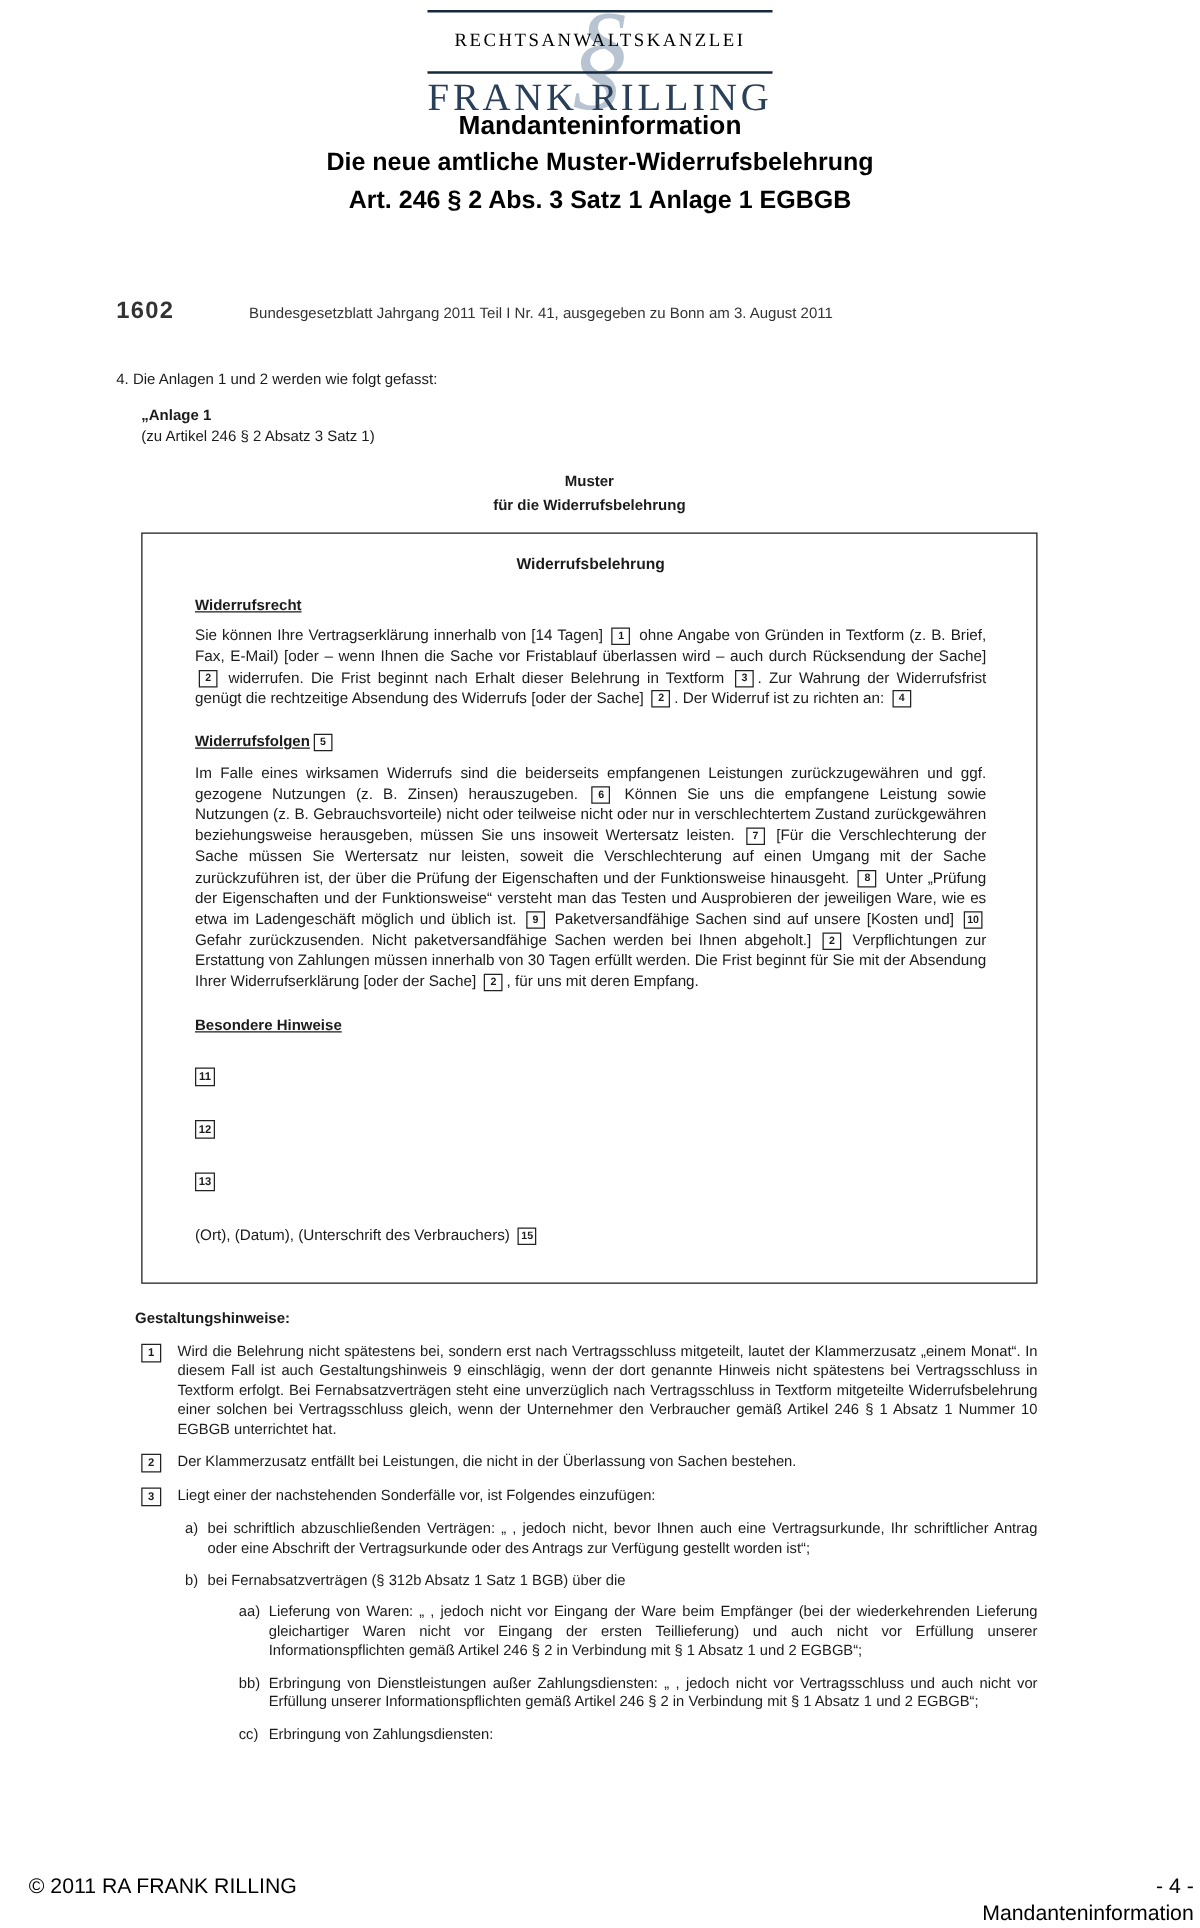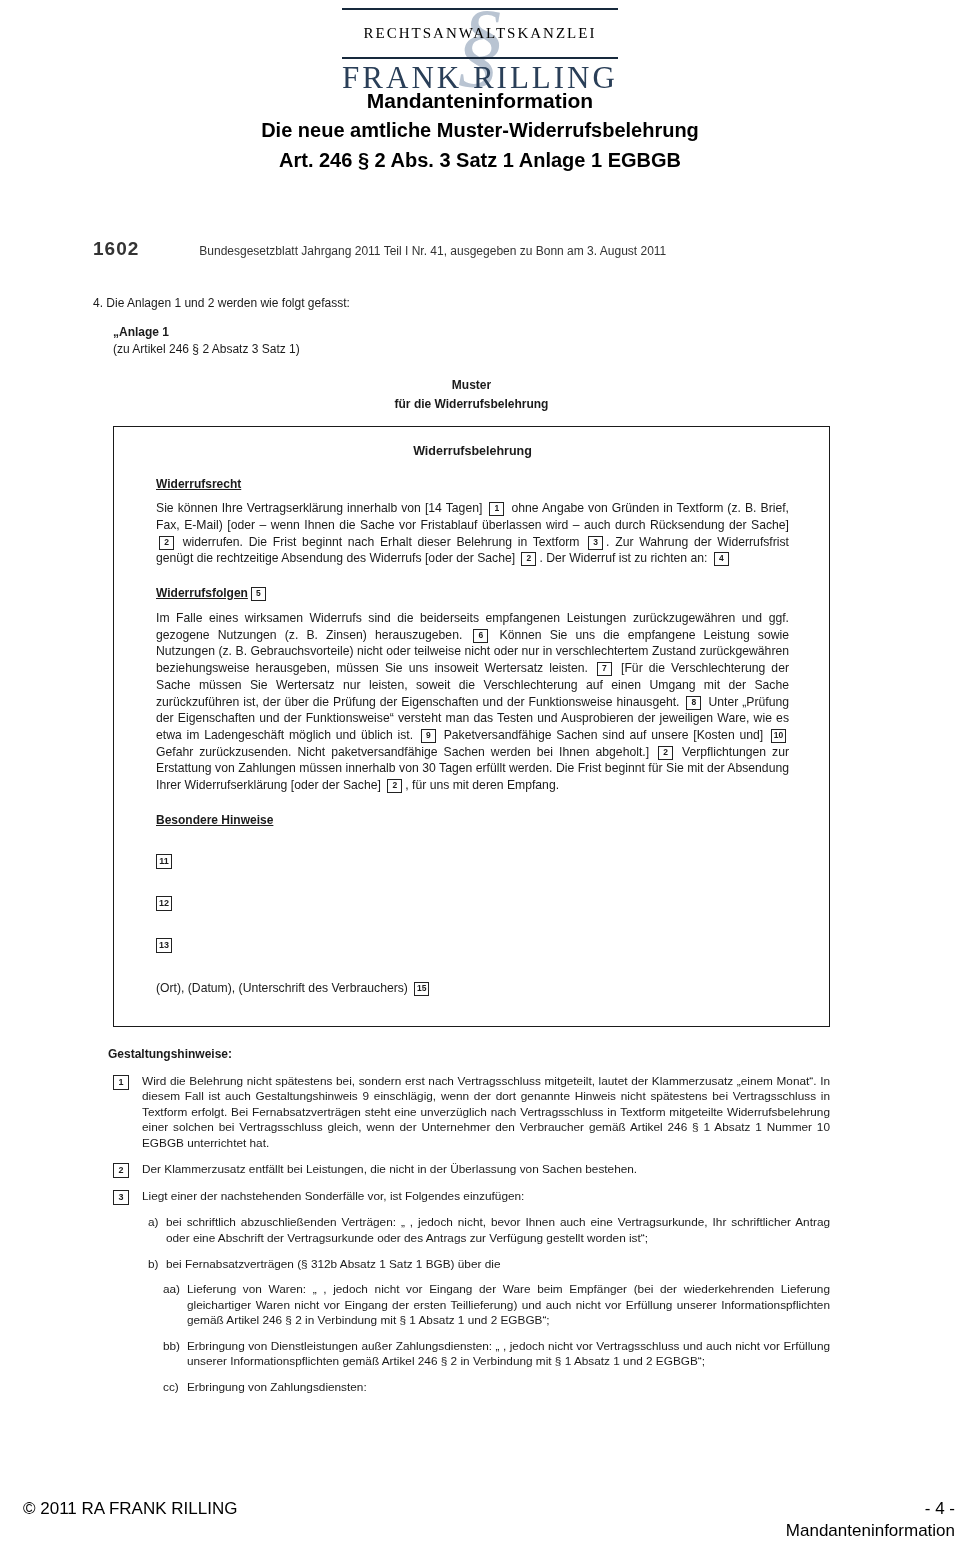--- a/index.html
+++ b/index.html
@@ -45,21 +45,21 @@
   
   .hints{margin-top:20px;width:740px;font-size:11.8px;line-height:1.32;}
   .hints-head{margin-left:18px;font-weight:bold;font-size:12px;}
   .hint-row{display:flex;margin-top:11px;margin-left:23px;}
   .hint-row .marker{flex:none;margin:1px 0 0 0;}
   .h-text{flex:1;margin-left:13px;text-align:justify;}
   .sub-row{display:flex;margin-top:10px;margin-left:58px;}
   .sub-row .sub-label{flex:none;width:18px;}
   .sub-row .s-text{flex:1;text-align:justify;}
   .sub-row2{display:flex;margin-top:10px;margin-left:73px;}
-  .sub-row2 .sub-label{flex:none;width:24px;}
+  .sub-row2 .sub-label{flex:none;width:24px;margin-left:28px;}
   .sub-row2 .s-text{flex:1;text-align:justify;}
 
   
   .footer-copy{position:absolute;left:23px;top:1499px;font-size:17px;color:#000;}
   .footer-page{position:absolute;right:5px;top:1499px;font-size:17px;color:#000;}
   .footer-doc{position:absolute;right:5px;top:1521px;font-size:17px;color:#000;}
 </style>
 </head>
 <body>
 

